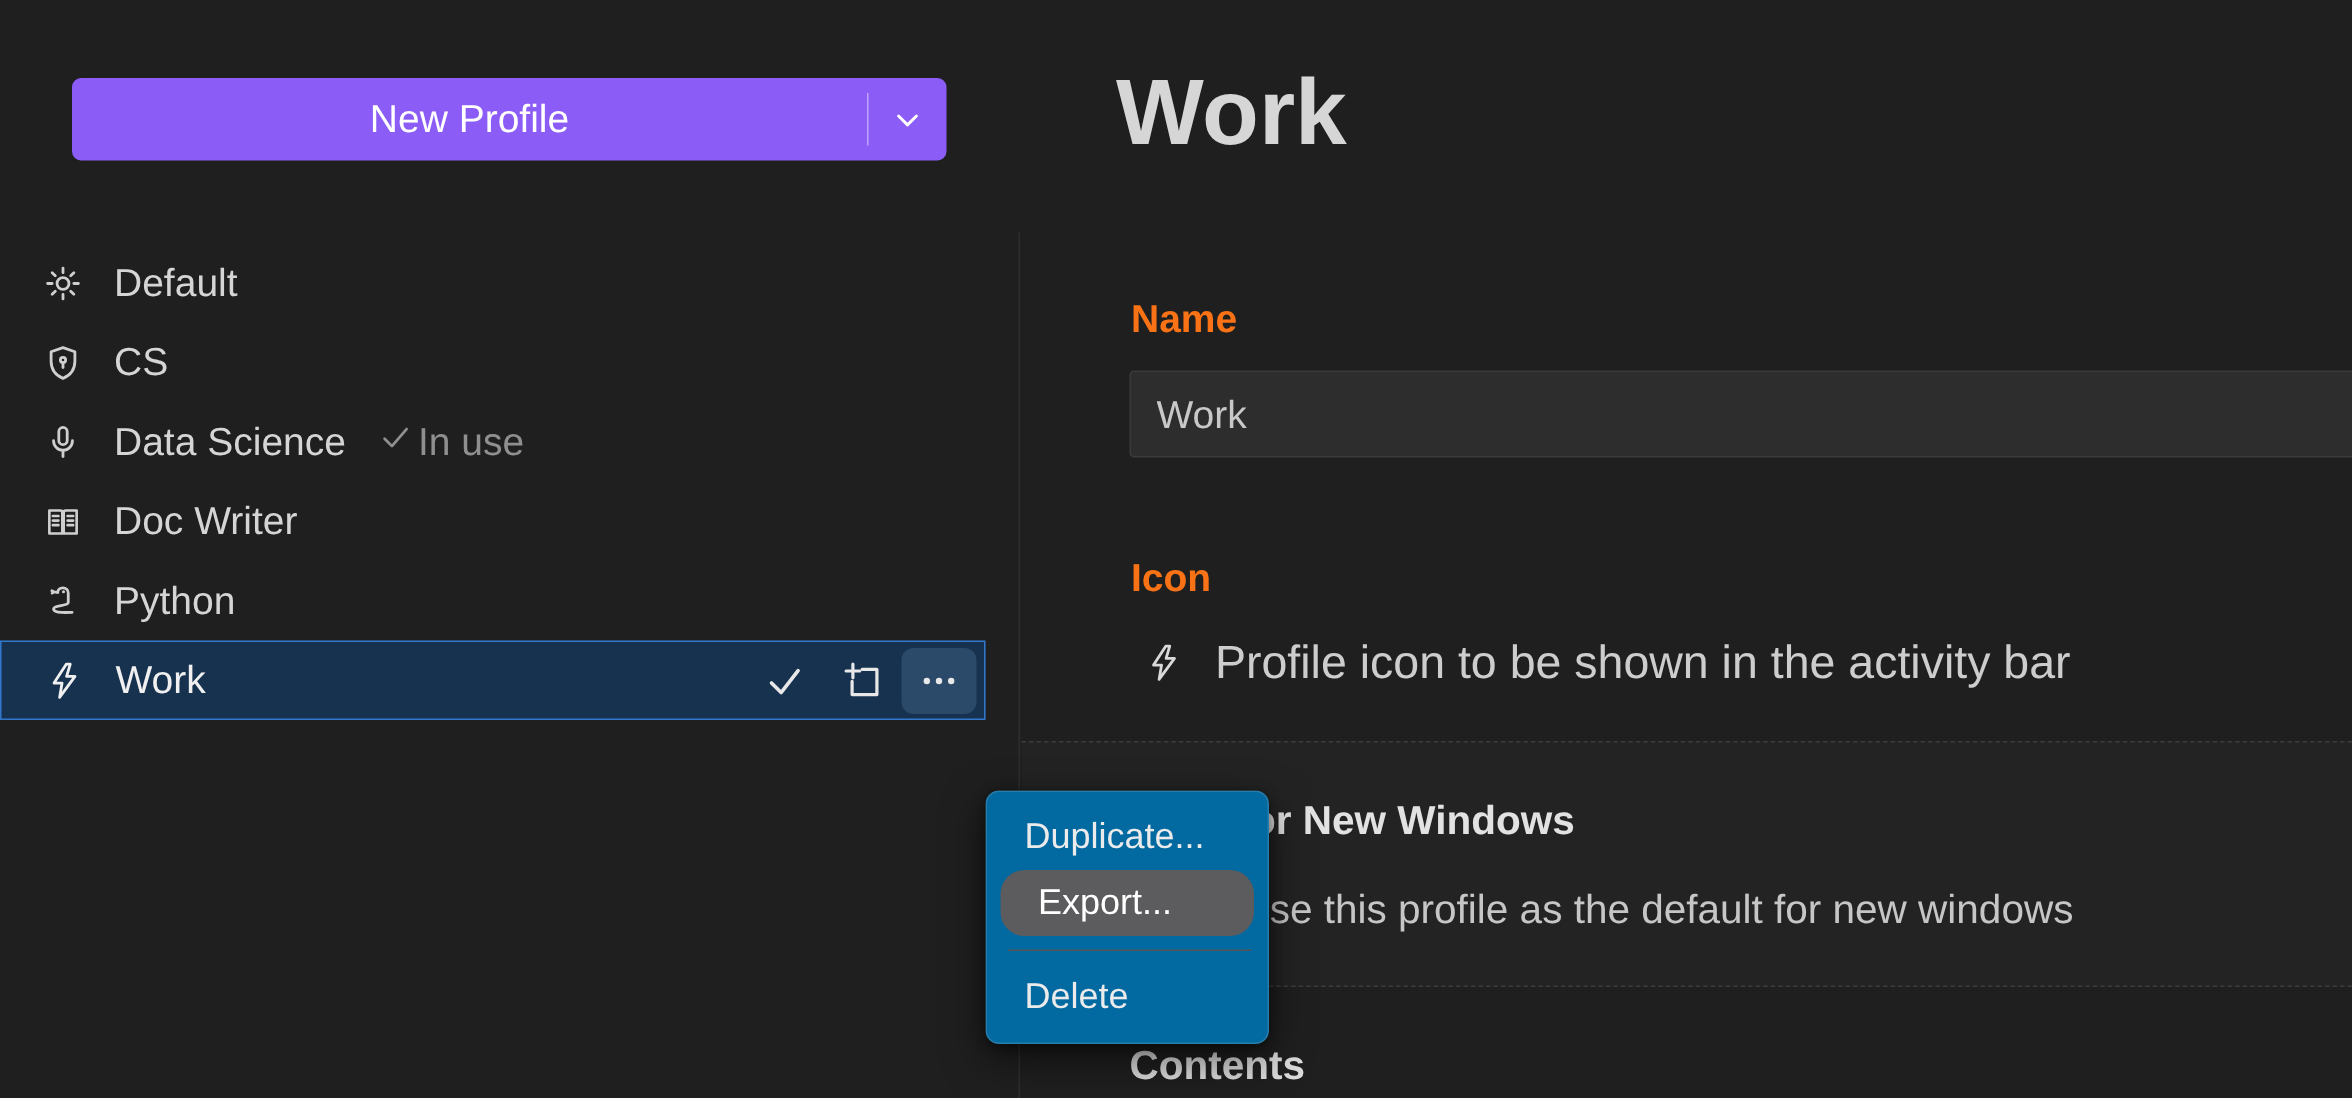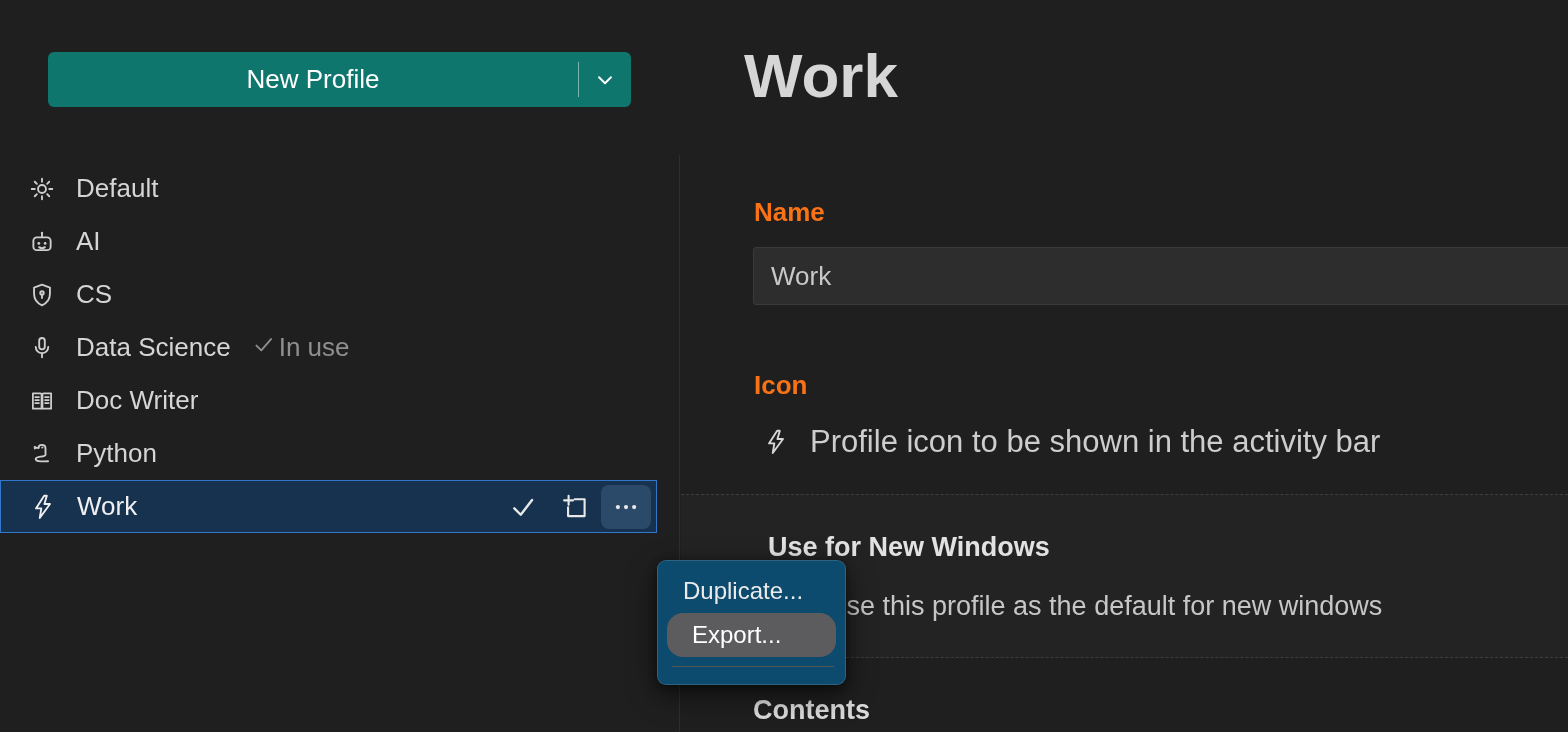--- a/index.html
+++ b/index.html
@@ -10,21 +10,21 @@
     color:#d5d5d5;
     position:relative;
   }
   svg { display:block; }
 
   
   .sidebar { position:absolute; left:0; top:0; width:680px; height:732px; }
 
   .new-profile {
     position:absolute; left:48px; top:52px; width:583px; height:55px;
-    background:#0f766e; border-radius:6px; display:flex; color:#fff;
+    background:#8b5cf6; border-radius:6px; display:flex; color:#fff;
     overflow:hidden;
   }
   .np-main {
     flex:1; display:flex; align-items:center; justify-content:center;
     font-size:26px; font-weight:500; cursor:pointer;
   }
   .np-chevron {
     width:53px; display:flex; align-items:center; justify-content:center;
     position:relative; cursor:pointer;
   }
@@ -84,25 +84,24 @@
     border-top:1px dashed #3d3d3d; border-bottom:1px dashed #3d3d3d;
   }
   .nw-heading { position:absolute; left:768px; top:532px; font-size:27px; font-weight:700; color:#e2e2e2; }
   .nw-desc    { position:absolute; left:827px; top:591px; font-size:27px; color:#c6c6c6; }
 
   .contents-heading { position:absolute; left:753px; top:695px; font-size:27px; font-weight:700; color:#dbdbdb;text-align:center; }
 
   
   .context-menu {
     position:absolute; left:657px; top:527px; width:189px;
-    background:#0c4a6e; border:1px solid rgba(255,255,255,0.14);
+    background:#0369a1; border:1px solid rgba(255,255,255,0.14);
     border-radius:9px; padding:8px 0;
     box-shadow:0 10px 28px rgba(0,0,0,0.55), 0 2px 8px rgba(0,0,0,0.4);
     z-index:20;
-    margin-top:33px;
   }
   .menu-item {
     height:44px; display:flex; align-items:center; padding-left:25px;
     font-size:24px; color:#ebebeb; cursor:pointer;
   }
   .menu-item.highlighted {
     margin:0 9px; background:#5c5c5e; border-radius:16px; color:#fff;
   }
   .menu-sep { height:1px; background:#545456; margin:9px 11px 9px 14px; }
 </style>
@@ -129,33 +128,20 @@
     <li class="profile-row">
       <span class="p-icon">
         <svg width="28" height="28" viewBox="0 0 24 24" fill="none" stroke="currentColor" stroke-width="1.6" stroke-linecap="round">
           <circle cx="12" cy="12" r="3.4"></circle>
           <path d="M18.2 12 H20.8 M5.8 12 H3.2 M12 18.2 V20.8 M12 5.8 V3.2 M16.4 16.4 L18.2 18.2 M7.6 7.6 L5.8 5.8 M16.4 7.6 L18.2 5.8 M7.6 16.4 L5.8 18.2"></path>
         </svg>
       </span>
       <span class="p-label">Default</span>
     </li>
 
-    <li class="profile-row">
-      <span class="p-icon">
-        <svg width="28" height="28" viewBox="0 0 24 24" fill="none" stroke="currentColor" stroke-width="1.6" stroke-linecap="round">
-          <rect x="4.6" y="8" width="14.8" height="11" rx="3"></rect>
-          <circle cx="9.3" cy="13.2" r="1.2" fill="currentColor" stroke="none"></circle>
-          <circle cx="14.7" cy="13.2" r="1.2" fill="currentColor" stroke="none"></circle>
-          <path d="M9.5 16.4 q2.5 1.7 5 0"></path>
-          <path d="M12 8 V5.2"></path>
-          <circle cx="12" cy="4.2" r="1" fill="currentColor" stroke="none"></circle>
-        </svg>
-      </span>
-      <span class="p-label">AI</span>
-    </li>
 
     <li class="profile-row">
       <span class="p-icon">
         <svg width="28" height="28" viewBox="0 0 24 24" fill="none" stroke="currentColor" stroke-width="1.6" stroke-linecap="round" stroke-linejoin="round">
           <path d="M12 3.2 L18.8 5.6 V11 C18.8 15.8 15.8 19.2 12 20.8 C8.2 19.2 5.2 15.8 5.2 11 V5.6 Z"></path>
           <circle cx="12" cy="10.3" r="1.5"></circle>
           <path d="M12 11.8 V14.6"></path>
         </svg>
       </span>
       <span class="p-label">CS</span>
@@ -260,13 +246,14 @@
 <div class="nw-block"></div>
 <div class="nw-heading">Use for New Windows</div>
 <div class="nw-desc">Use this profile as the default for new windows</div>
 
 <div class="contents-heading">Contents</div>
 
 <div class="context-menu">
   <div class="menu-item">Duplicate...</div>
   <div class="menu-item highlighted">Export...</div>
   <div class="menu-sep"></div>
+  <div class="menu-item">Delete</div>
 </div>
 
 </body></html>

